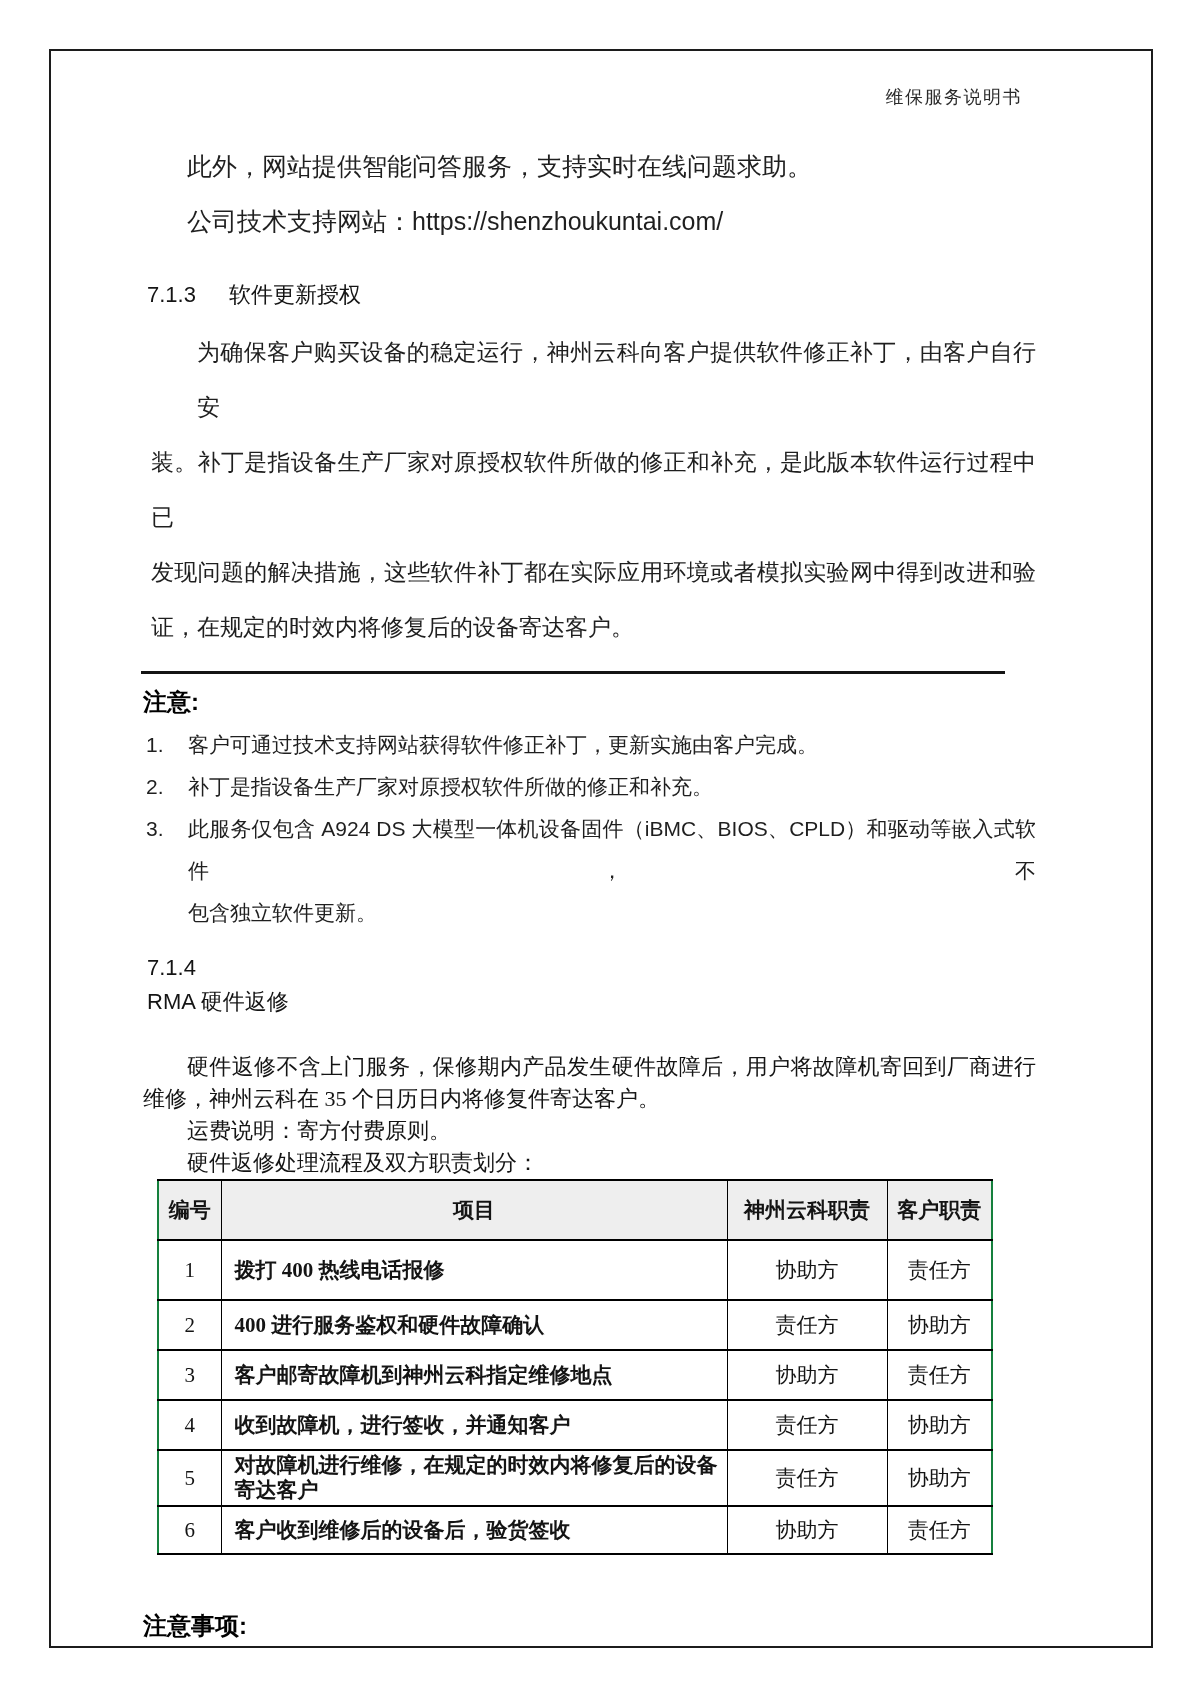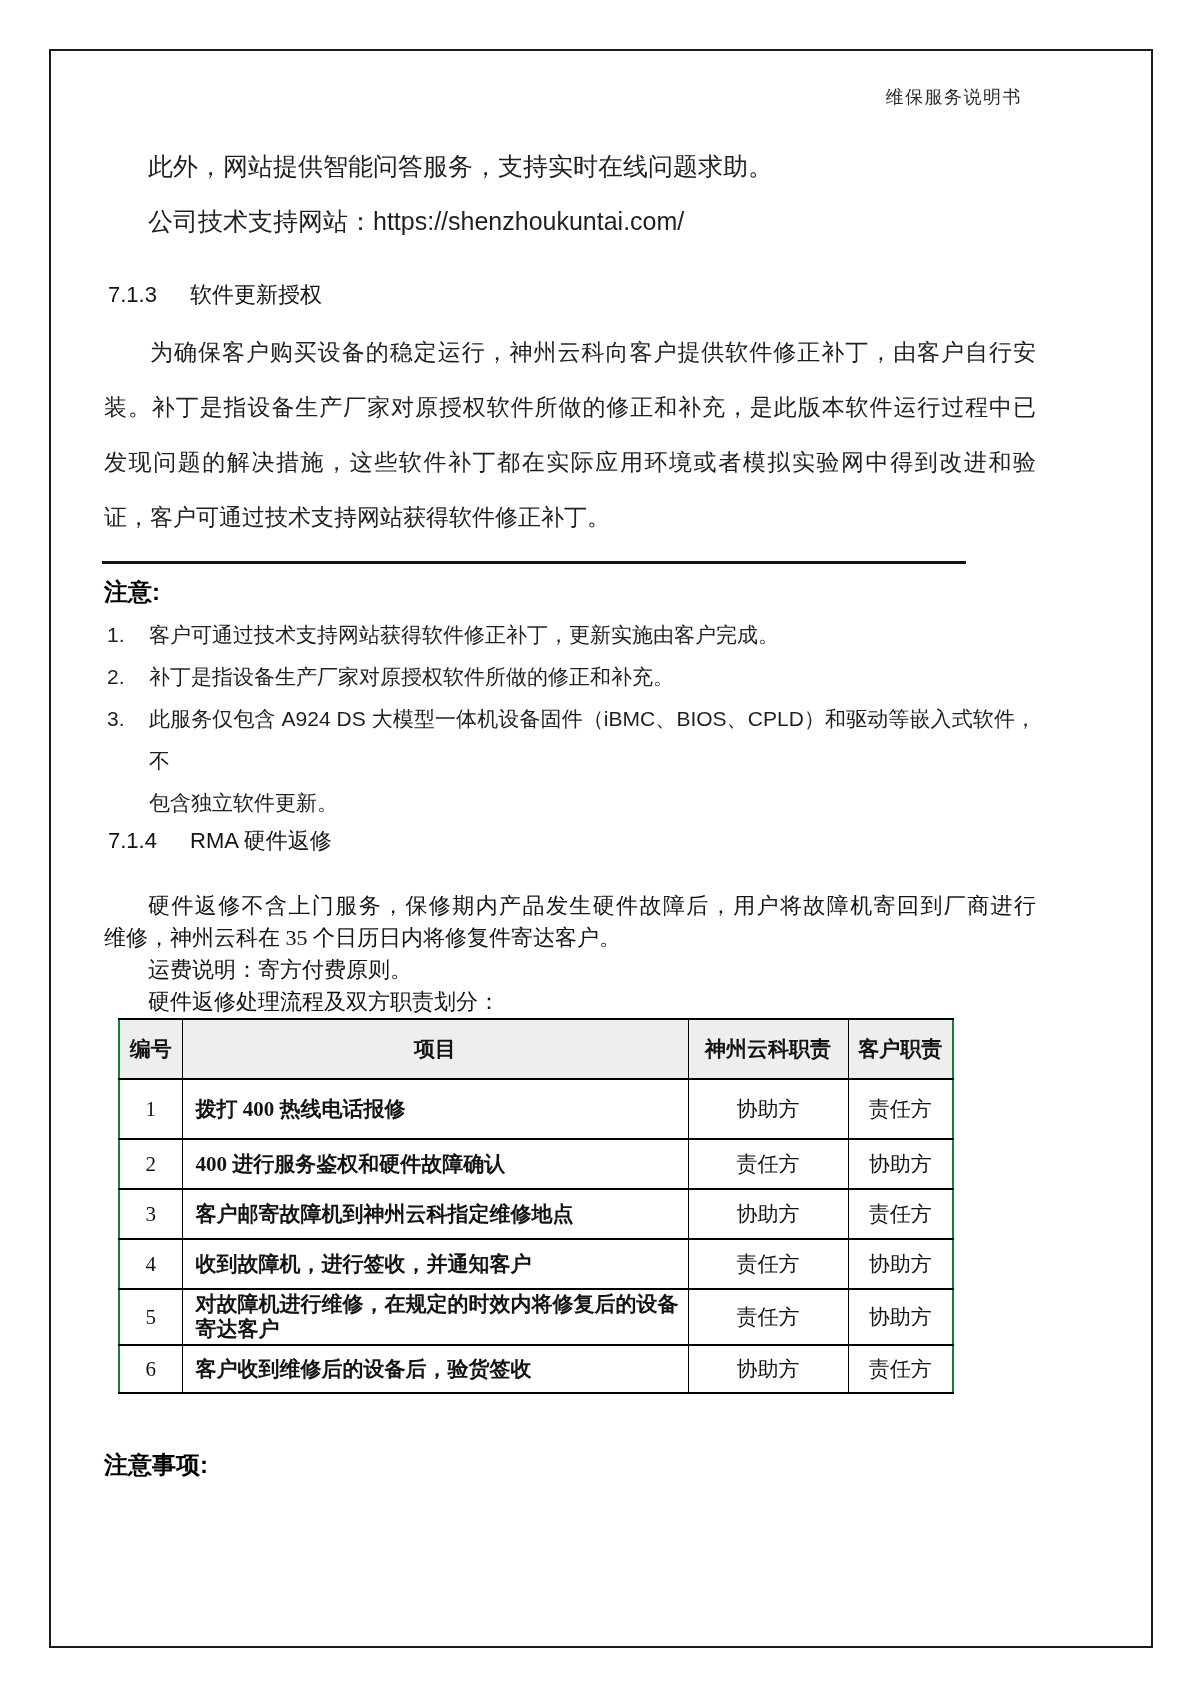--- a/index.html
+++ b/index.html
@@ -5,38 +5,38 @@
   html,body{margin:0;padding:0;}
   body{
     width:1200px;height:1698px;background:#ffffff;position:relative;
     font-family:"Liberation Sans", sans-serif;color:#1f1f1f;
     -webkit-font-smoothing:antialiased;
   }
   .page{
     position:absolute;left:49px;top:49px;width:1104px;height:1599px;
     box-sizing:border-box;border:2px solid #1c1c1c;background:#ffffff;
   }
-  .content{padding:0 115px 0 53px;}
+  .content{padding:0 115px 0 92px;}
 
   .doc-header{
     margin-top:35px;text-align:right;padding-right:14px;
     font-family:"Liberation Serif", serif;font-size:18px;line-height:22px;
     color:#2a2a2a;letter-spacing:1.5px;
   }
 
   .p-sans{margin:0;font-size:25px;line-height:28px;color:#1f1f1f;}
   .p1{margin-top:44px;padding-left:44px;}
   .p2{margin-top:27px;padding-left:44px;}
 
   .heading{display:flex;font-size:22px;line-height:34px;font-weight:400;color:#141414;margin-left:4px;}
   .h713{margin-top:43px;}
-  .h714{margin-top:0;}
+  .h714{margin-top:17px;flex-direction:column;}
   .h-num{width:82px;flex:none;}
 
-  .body-para{margin-top:13px;font-size:23px;color:#1f1f1f;}
+  .body-para{margin-top:13px;font-size:23px;color:#1f1f1f;margin-left:8px;}
   .body-para > div{line-height:55px;}
   .indent2{padding-left:46px;}
   .jl{text-align:justify;text-align-last:justify;}
 
   .rule{margin:16px 0 0 -2px;width:864px;height:3px;background:#141414;}
 
   .note-label{margin-top:16px;font-size:24px;font-weight:700;line-height:24px;color:#000000;}
   .note-list{margin-top:10px;font-size:21px;}
   .note-item{display:flex;}
   .note-no{width:45px;flex:none;padding-left:3px;box-sizing:border-box;line-height:42px;}
@@ -78,21 +78,21 @@
 
     <div class="heading h713">
       <span class="h-num">7.1.3</span>
       <span class="h-title">软件更新授权</span>
     </div>
 
     <div class="body-para">
       <div class="indent2 jl">为确保客户购买设备的稳定运行，神州云科向客户提供软件修正补丁，由客户自行安</div>
       <div class="jl">装。补丁是指设备生产厂家对原授权软件所做的修正和补充，是此版本软件运行过程中已</div>
       <div class="jl">发现问题的解决措施，这些软件补丁都在实际应用环境或者模拟实验网中得到改进和验</div>
-      <div>证，客户可通过技术支持网站获得软件修正补丁。</div>
+      <div>证，在规定的时效内将修复后的设备寄达客户。</div>
     </div>
 
     <div class="rule"></div>
 
     <div class="note-label">注意:</div>
     <div class="note-list">
       <div class="note-item">
         <span class="note-no">1.</span>
         <div class="note-lines">
           <div>客户可通过技术支持网站获得软件修正补丁，更新实施由客户完成。</div>

